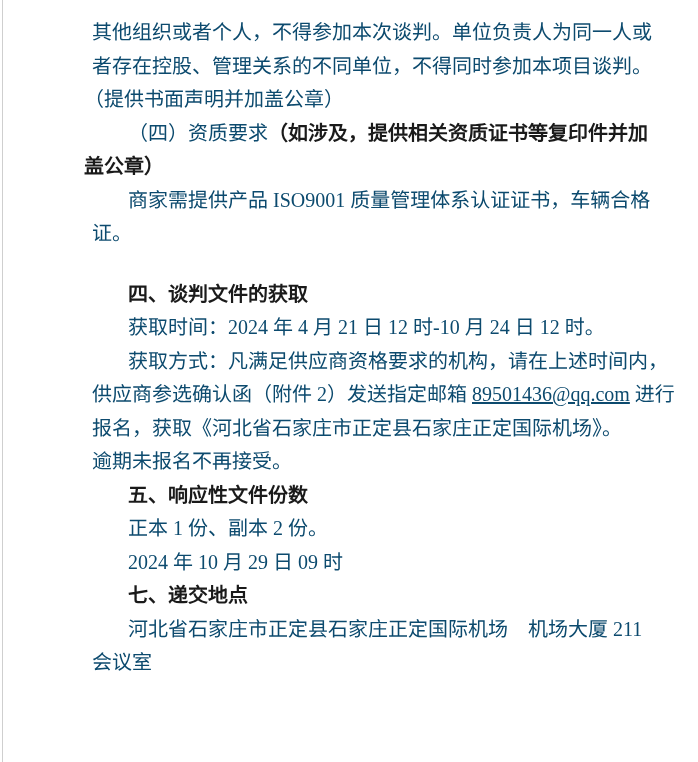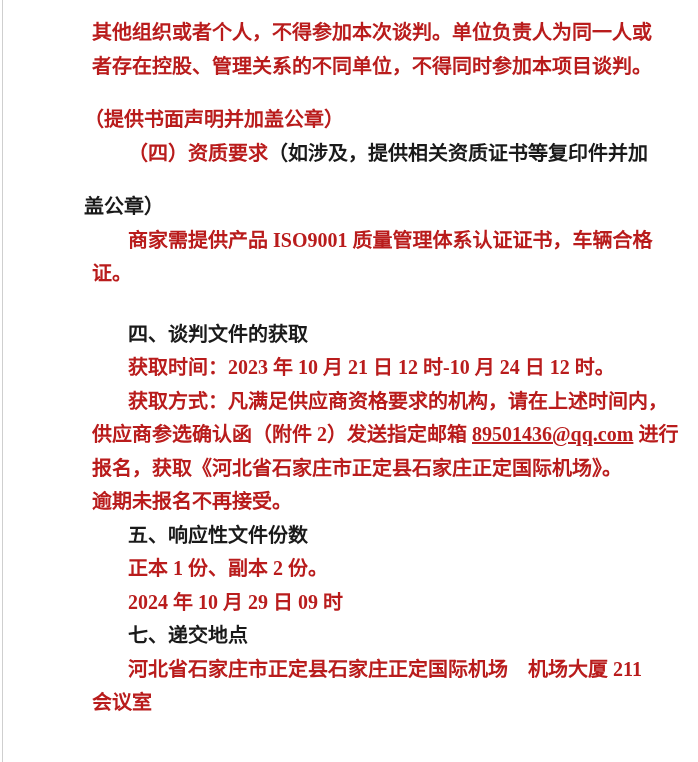--- a/index.html
+++ b/index.html
@@ -32,23 +32,23 @@
     width: 566px;
   }
   .line {
     font-size: 20px;
     line-height: 33.5px;
     height: 33.5px;
     white-space: nowrap;
     color: #333333;
   }
   .line.indent { padding-left: 36px; }
-  .line.hang   { margin-left: -8px; margin-top: 20px; }
+  .line.hang   { margin-left: -8px; }
   .sp { height: 27px; }
-  .seg { color: #b91c1c; font-weight: bold; }
+  .seg { color: #0c4a6e; }
   .seg.b {
     font-family: "Liberation Sans", "DejaVu Sans", sans-serif;
     font-weight: bold;
     color: #1a1a1a;
   }
   .seg.u { text-decoration: underline; text-align: center; }
 </style>
 </head>
 <body>
 
@@ -57,21 +57,21 @@
   <div class="doc" id="doc">
       <div class="line"><span class="seg">其他组织或者个人，不得参加本次谈判。单位负责人为同一人或</span></div>
       <div class="line"><span class="seg">者存在控股、管理关系的不同单位，不得同时参加本项目谈判。</span></div>
       <div class="line hang"><span class="seg">（提供书面声明并加盖公章）</span></div>
       <div class="line indent"><span class="seg">（四）资质要求</span><span class="seg b">（如涉及，提供相关资质证书等复印件并加</span></div>
       <div class="line hang"><span class="seg b">盖公章）</span></div>
       <div class="line indent"><span class="seg">商家需提供产品 ISO9001 质量管理体系认证证书，车辆合格</span></div>
       <div class="line"><span class="seg">证。</span></div>
       <div class="sp"></div>
       <div class="line indent"><span class="seg b">四、谈判文件的获取</span></div>
-      <div class="line indent"><span class="seg">获取时间：2023 年 10 月 21 日 12 时-10 月 24 日 12 时。</span></div>
+      <div class="line indent"><span class="seg">获取时间：2024 年 4 月 21 日 12 时-10 月 24 日 12 时。</span></div>
       <div class="line indent"><span class="seg">获取方式：凡满足供应商资格要求的机构，请在上述时间内，</span></div>
       <div class="line"><span class="seg">供应商参选确认函（附件 2）发送指定邮箱 </span><span class="seg u">89501436@qq.com</span><span class="seg"> 进行</span></div>
       <div class="line"><span class="seg">报名，获取《河北省石家庄市正定县石家庄正定国际机场》。</span></div>
       <div class="line"><span class="seg">逾期未报名不再接受。</span></div>
       <div class="line indent"><span class="seg b">五、响应性文件份数</span></div>
       <div class="line indent"><span class="seg">正本 1 份、副本 2 份。</span></div>
       <div class="line indent"><span class="seg">2024 年 10 月 29 日 09 时</span></div>
       <div class="line indent"><span class="seg b">七、递交地点</span></div>
       <div class="line indent"><span class="seg">河北省石家庄市正定县石家庄正定国际机场　机场大厦 211</span></div>
       <div class="line"><span class="seg">会议室</span></div>

